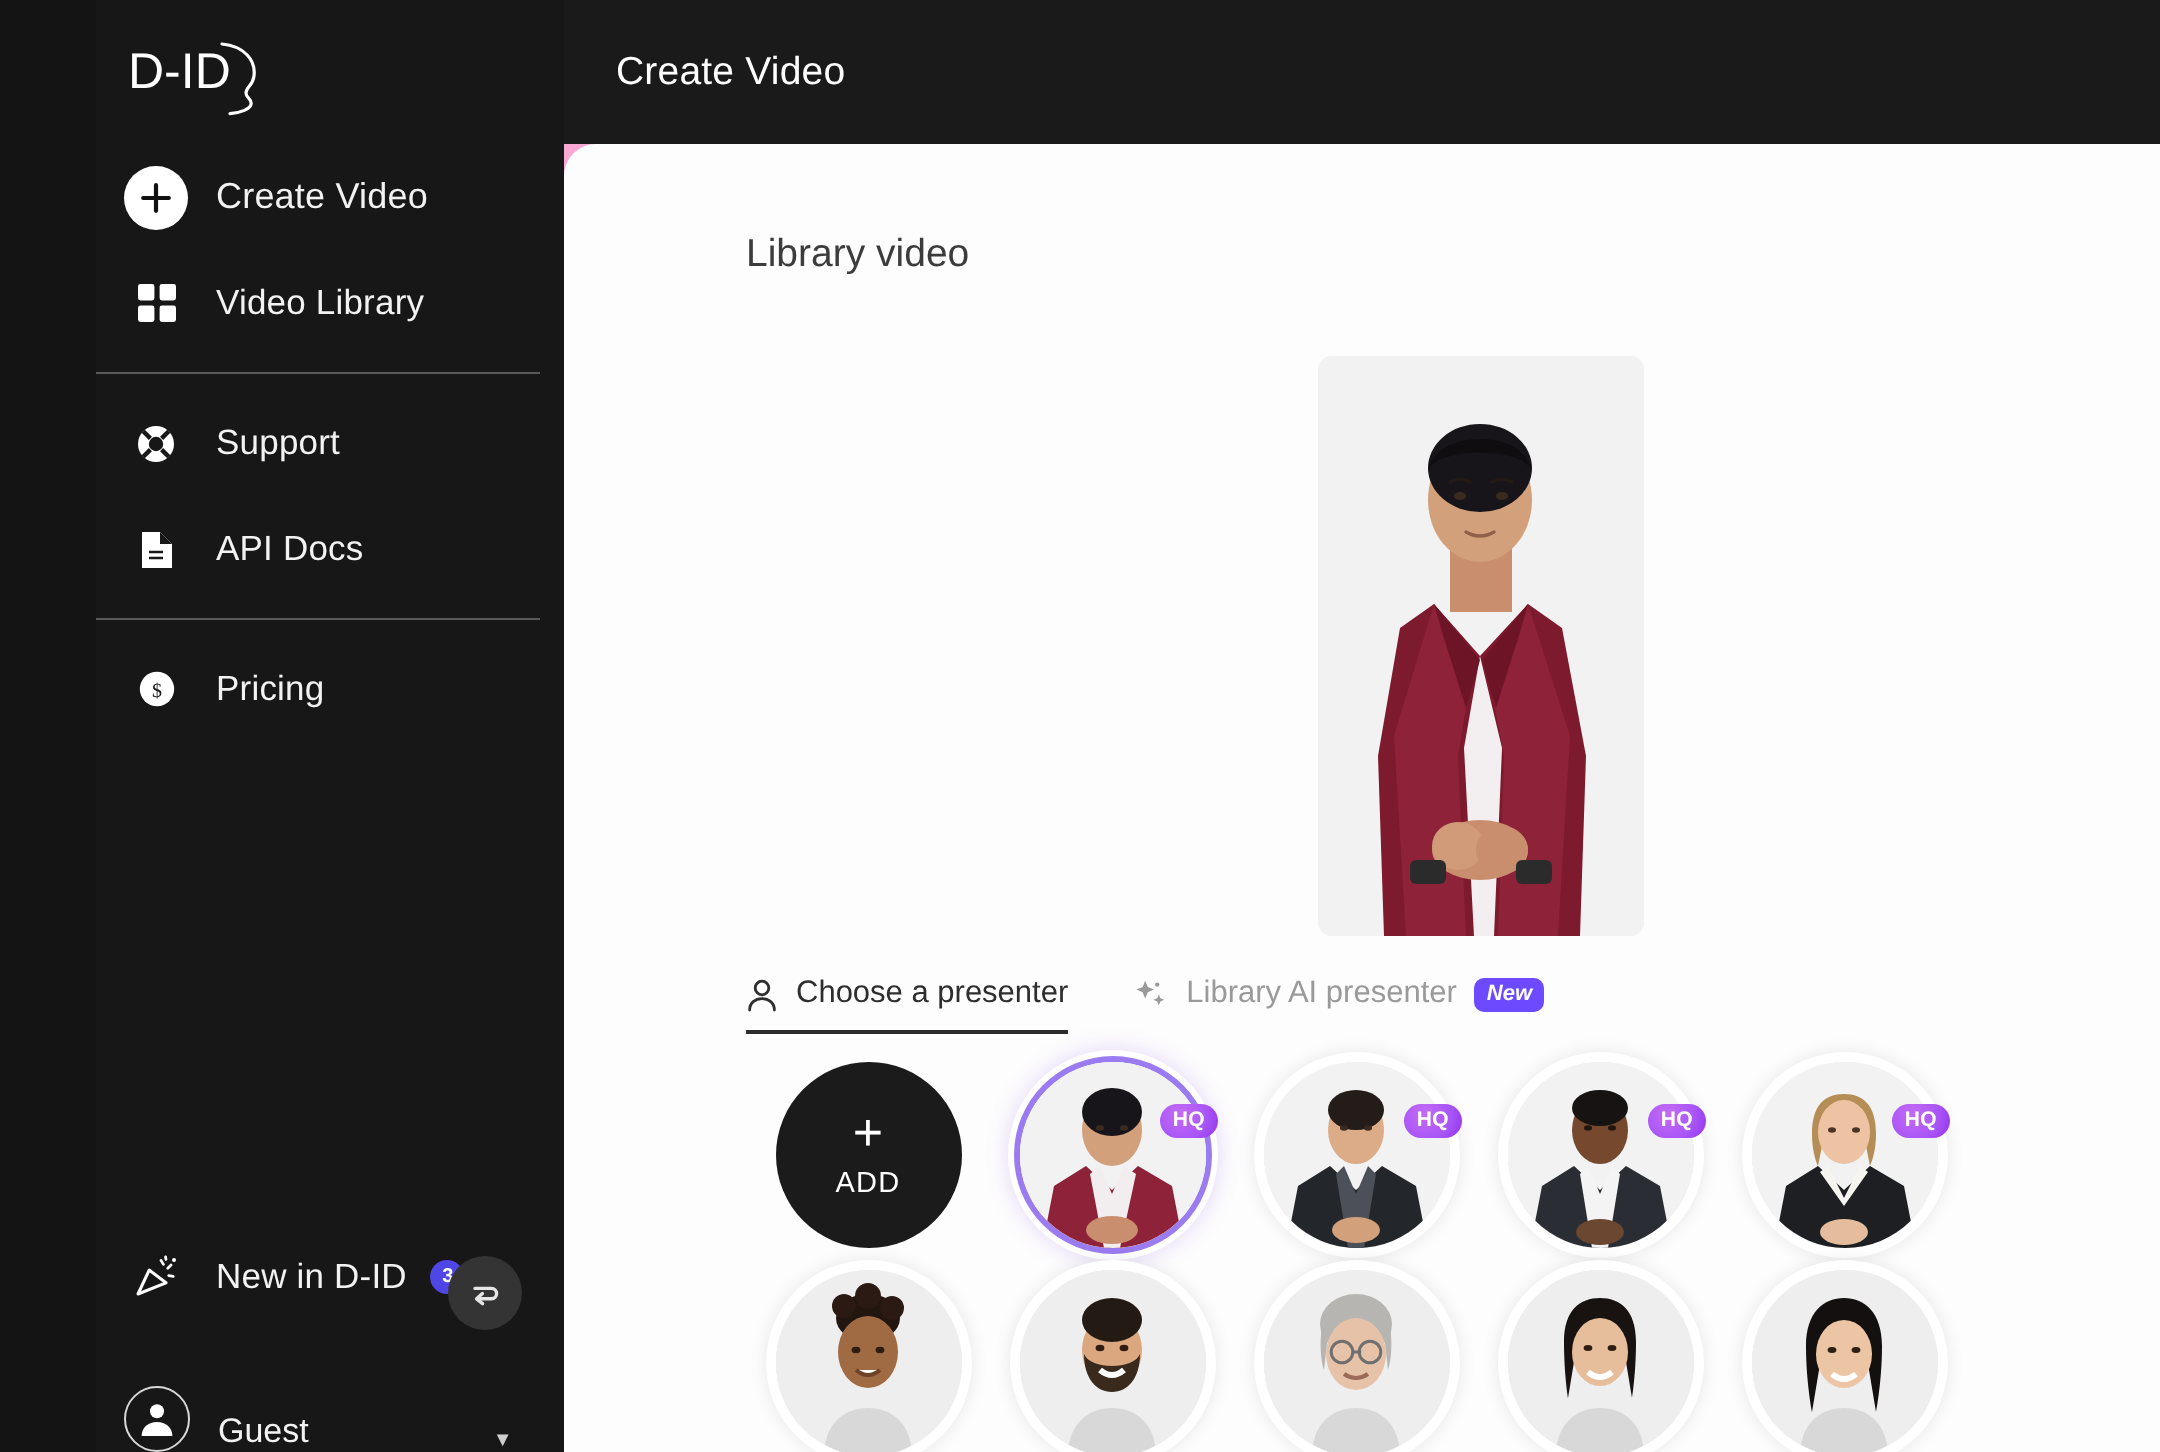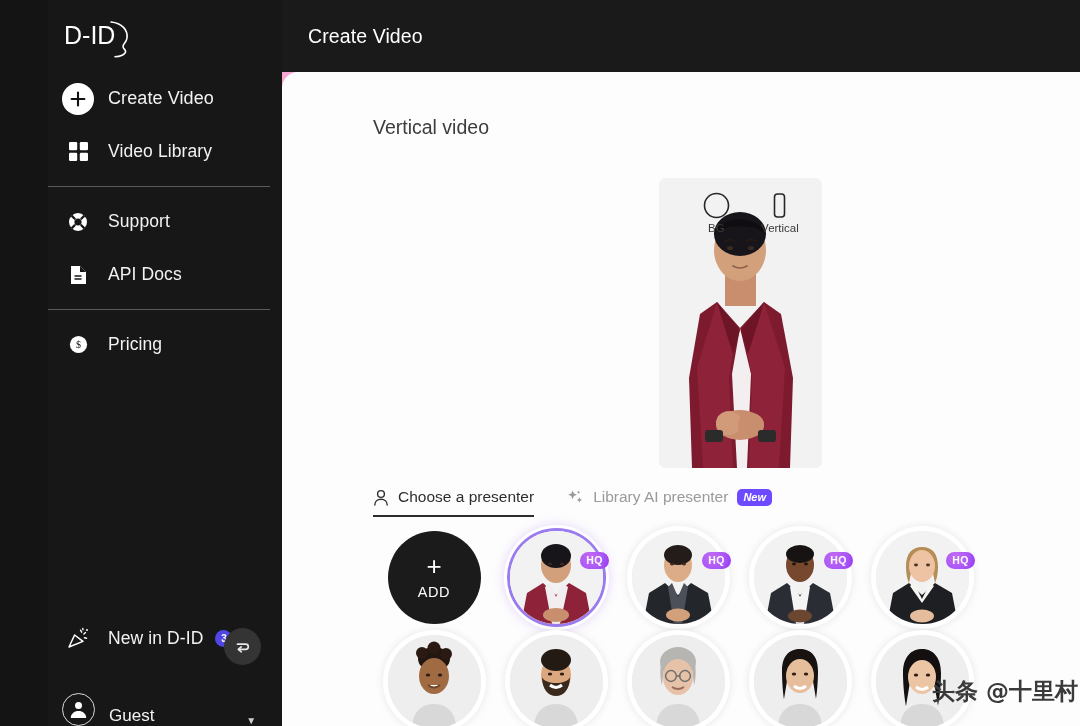--- a/index.html
+++ b/index.html
@@ -324,21 +324,21 @@
       <span class="caret">▼</span>
     </div>
   </div>
 
   <div id="header">
     <span class="title">Create Video</span>
   </div>
 
   <div id="card">
 
-    <div class="card-title">Vertical video</div>
+    <div class="card-title">Library video</div>
 
     <div class="preview">
       <svg class="person" viewBox="0 0 163 290">
         <rect width="163" height="290" fill="#f2f2f2"></rect>
 
         <path d="M66 96h31v32H66z" fill="#c98e6d"></path>
 
         <path d="M58 124 L81 150 L105 124 L122 134 L122 290 L41 290 L41 134 Z" fill="#f3eff0"></path>
 
         <path d="M58 124 L41 136 L30 200 L33 290 L78 290 L73 196 L81 150 Z" fill="#7d1a2e"></path>
@@ -358,42 +358,20 @@
 
         <ellipse cx="81" cy="72" rx="26" ry="31" fill="#d3a07c"></ellipse>
         <ellipse cx="81" cy="56" rx="26" ry="22" fill="#17151a"></ellipse>
         <path d="M55 58 C58 36 104 36 107 58 C104 45 58 45 55 58Z" fill="#0f0d10"></path>
         <ellipse cx="71" cy="70" rx="3.1" ry="2" fill="#3a2a20"></ellipse>
         <ellipse cx="92" cy="70" rx="3.1" ry="2" fill="#3a2a20"></ellipse>
         <path d="M66 63q5-2.6 10 0M87 63q5-2.6 10 0" stroke="#241a14" stroke-width="1.7" fill="none" stroke-linecap="round"></path>
         <path d="M74 88q7 4 14 0" stroke="#8e5f49" stroke-width="1.7" fill="none" stroke-linecap="round"></path>
       </svg>
 
-      <div class="vidctrls">
-        <span class="halo ctrl-bg-halo"></span>
-        <span class="halo ctrl-v-halo"></span>
-
-        <div class="ctrl">
-          <span class="glyph">
-            <svg width="27" height="27" viewBox="0 0 27 27">
-                <circle cx="13.5" cy="13.5" r="12" fill="none" stroke="#272727" stroke-width="1.6"></circle>
-              </svg>
-          </span>
-          <span class="cname">BG</span>
-        </div>
-
-        <div class="ctrl">
-          <span class="glyph">
-            <svg width="27" height="27" viewBox="0 0 27 27">
-                <rect x="8.5" y="2" width="10" height="23" rx="3" fill="none" stroke="#272727" stroke-width="1.6"></rect>
-              </svg>
-          </span>
-          <span class="cname">Vertical</span>
-        </div>
-      </div>
     </div>
 
     <div class="tabs">
       <div class="tab active">
         <span class="ti">
           <svg width="16" height="17" viewBox="0 0 16 17">
             <circle cx="8" cy="5" r="3.4" fill="none" stroke="#2e2e2e" stroke-width="1.4"></circle>
             <path d="M1.8 16c0-3.6 2.8-5.7 6.2-5.7s6.2 2.1 6.2 5.7" fill="none" stroke="#2e2e2e" stroke-width="1.4" stroke-linecap="round"></path>
           </svg>
         </span>
@@ -594,15 +572,14 @@
           </svg>
       </div>
       <div class="sb-track">
         <div class="sb-thumb"></div>
       </div>
 
     </div>
 
   </div>
 
-  <div class="watermark">头条 @十里村</div>
 
 </div>
 
 </body></html>

